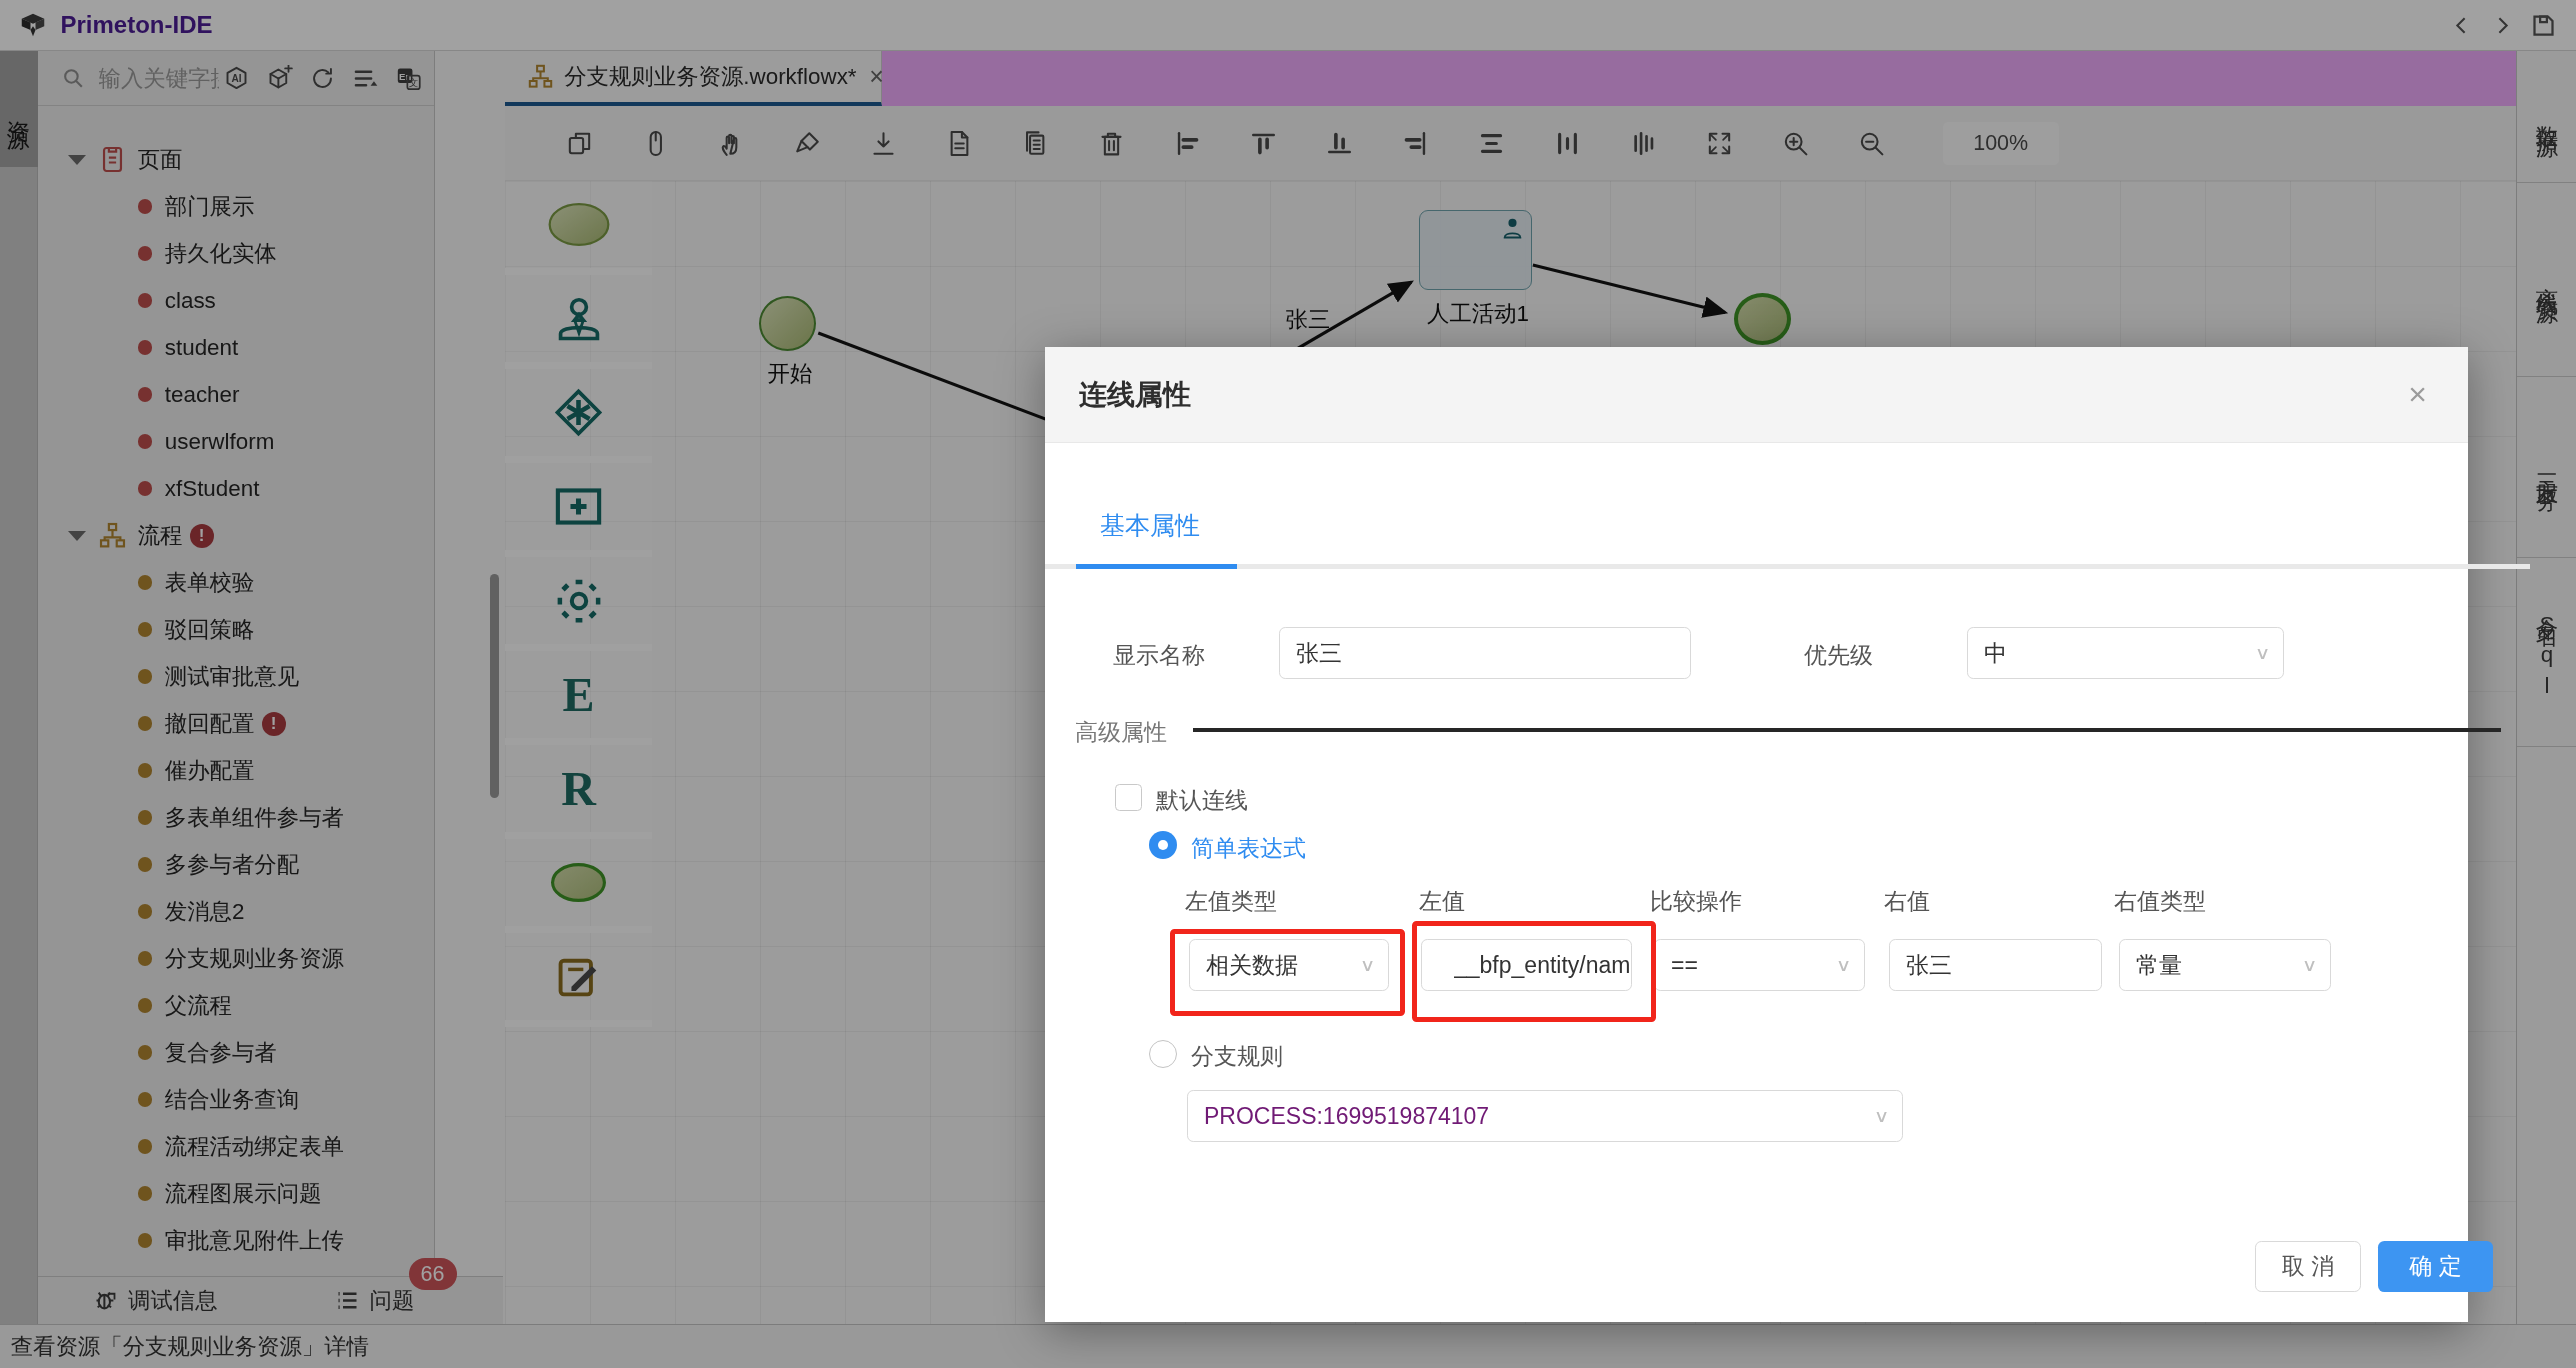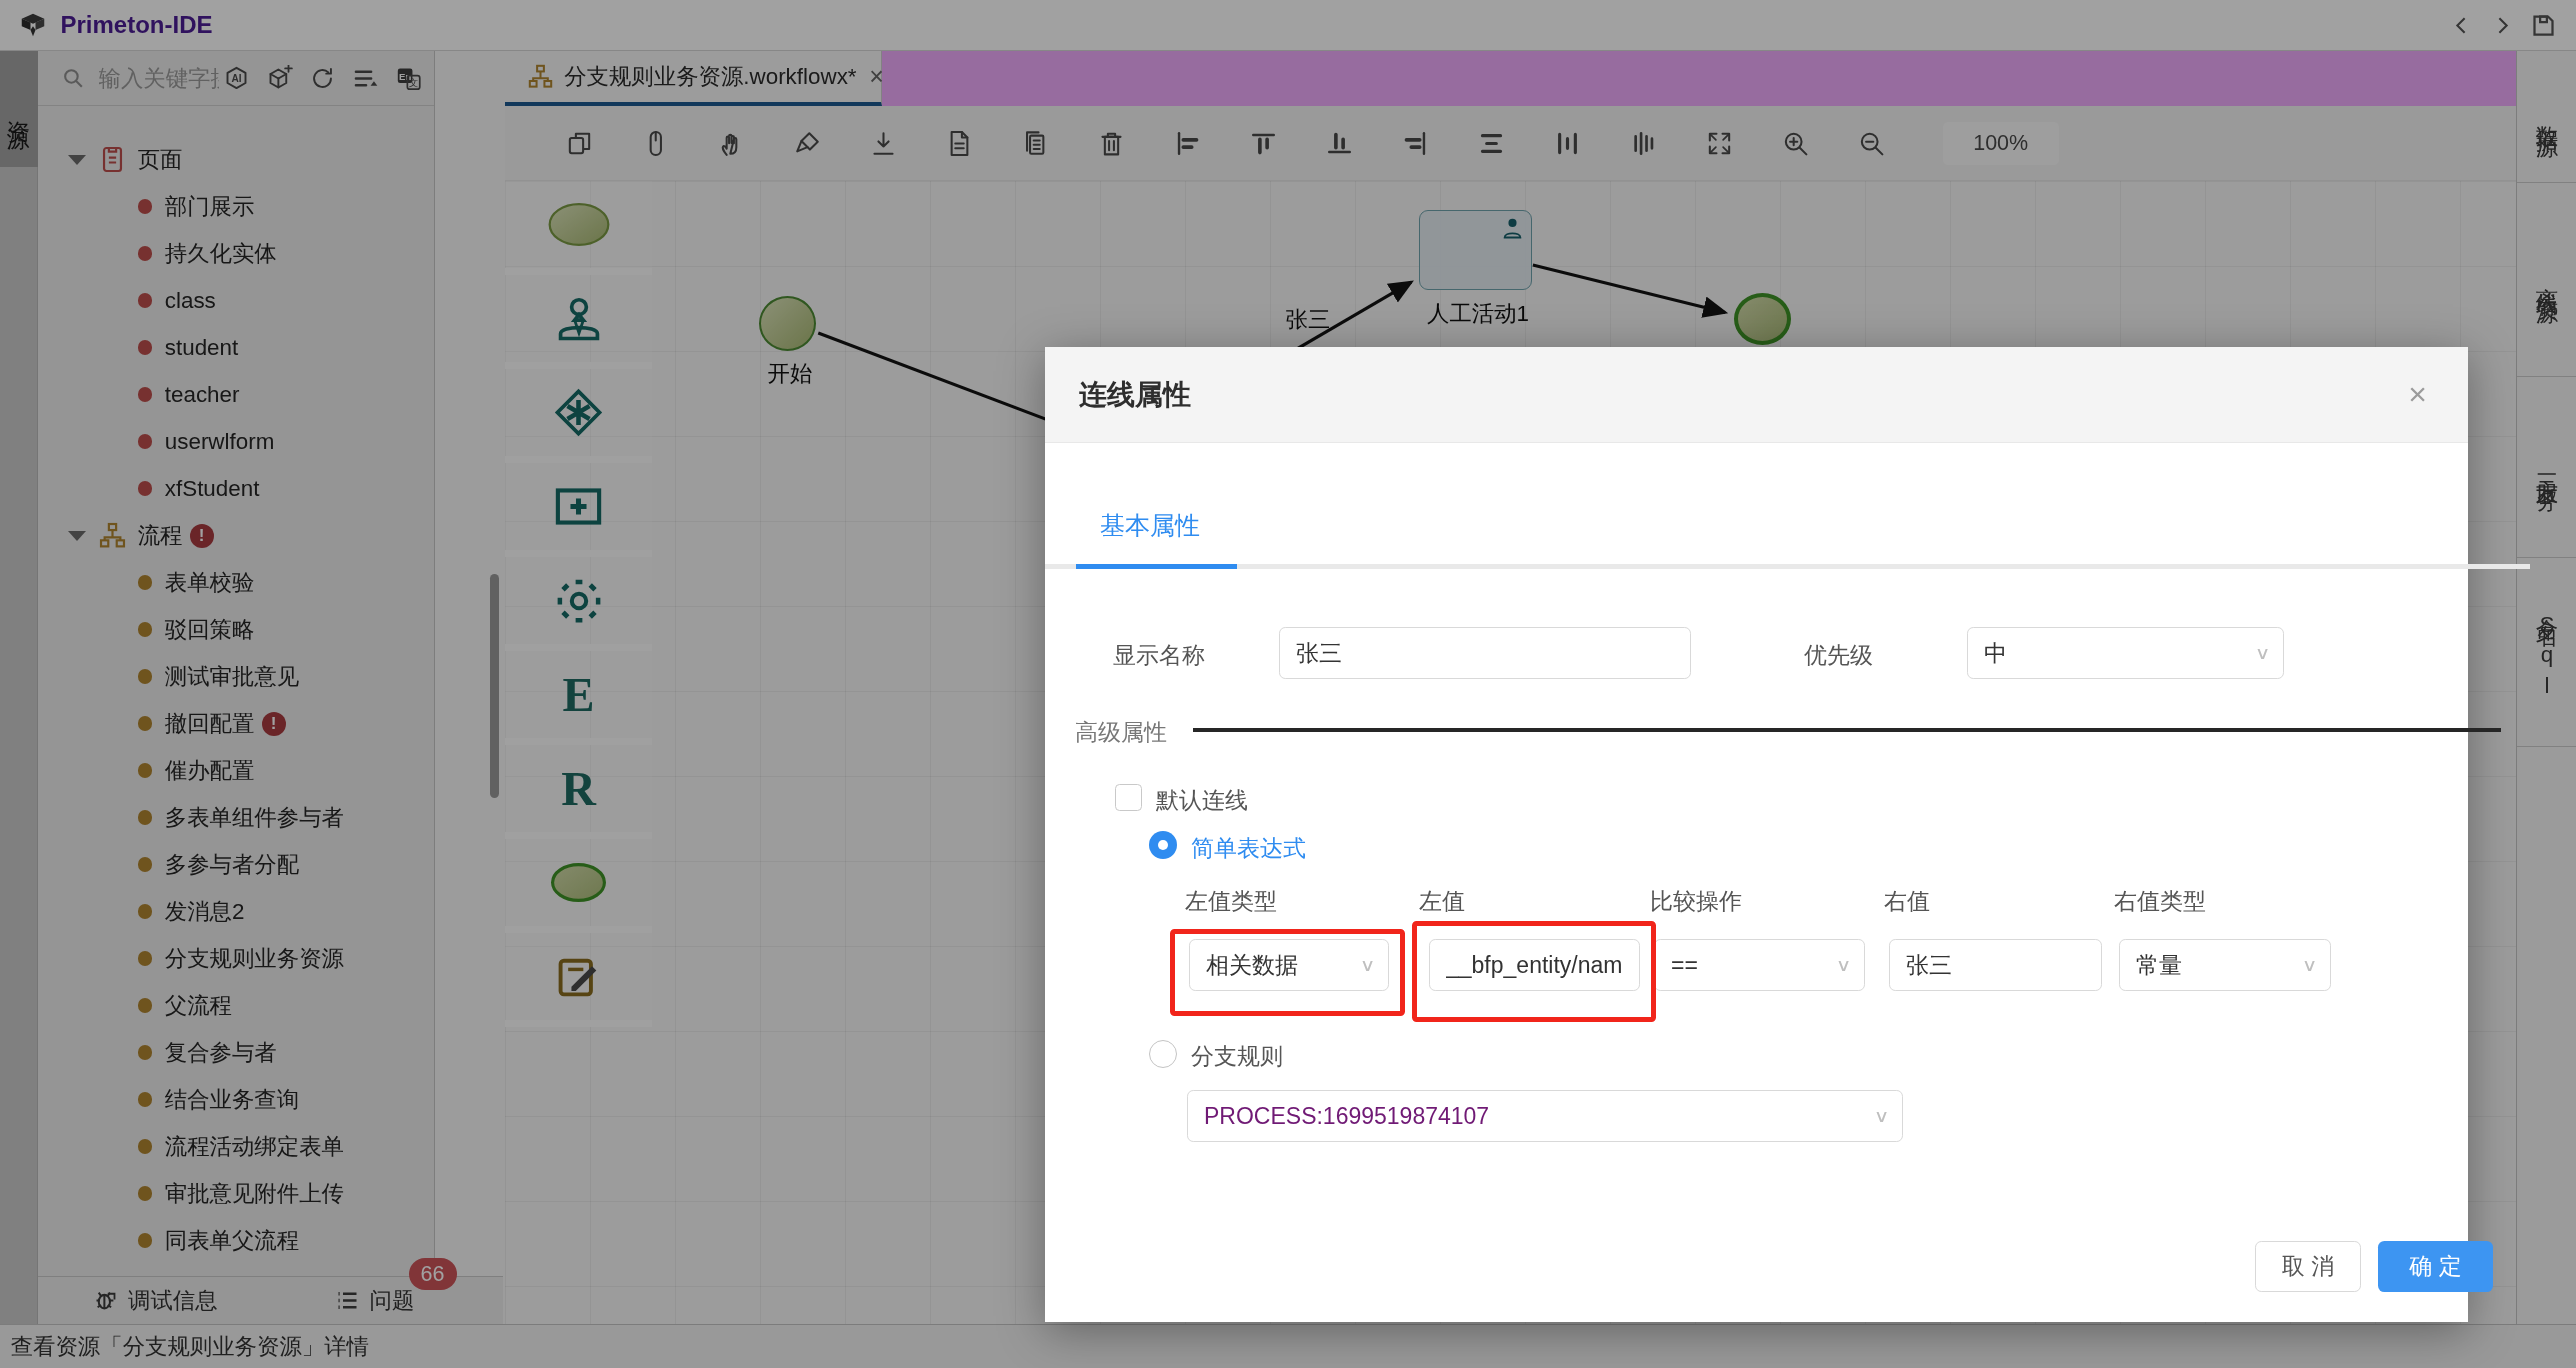--- a/index.html
+++ b/index.html
@@ -297,20 +297,24 @@
       <div class="trow">
         <span class="dot gold"></span>
       <span>结合业务查询</span>
       </div>
       <div class="trow">
         <span class="dot gold"></span>
       <span>流程活动绑定表单</span>
       </div>
       <div class="trow">
         <span class="dot gold"></span>
+      <span>流程图展示问题</span>
+      </div>
+      <div class="trow">
+        <span class="dot gold"></span>
       <span>审批意见附件上传</span>
       </div>
       <div class="trow">
         <span class="dot gold"></span>
       <span>同表单父流程</span>
       </div>
     </div>
   <div class="vthumb"></div>
   <div class="side-bottom">
     <span class="bt">
@@ -598,21 +602,21 @@
   <div class="radio on" style="left:104px;top:484px;"></div>
   <div class="m-label blue-lbl" style="left:146px;top:486px;">简单表达式</div>
 
   <div id="expr-cols">
       <div class="m-label" style="left: 140px; top: 539px;">左值类型</div>
       <div class="ctl" style="left: 144px; top: 592px; width: 200px;">
         <span class="val">相关数据</span>
         <span class="chev">∨</span>
       </div>
       <div class="m-label" style="left: 374px; top: 539px;">左值</div>
-      <div class="ctl" style="left: 384px; top: 592px; width: 211px;">
+      <div class="ctl" style="left: 376px; top: 592px; width: 211px; padding-left: 16px;">
         <span class="val">__bfp_entity/nam</span>
       </div>
       <div class="m-label" style="left: 605px; top: 539px;">比较操作</div>
       <div class="ctl" style="left: 609px; top: 592px; width: 211px;">
         <span class="val">==</span>
         <span class="chev">∨</span>
       </div>
       <div class="m-label" style="left: 839px; top: 539px; text-align: right;">右值</div>
       <div class="ctl" style="left: 844px; top: 592px; width: 213px;">
         <span class="val">张三</span>

